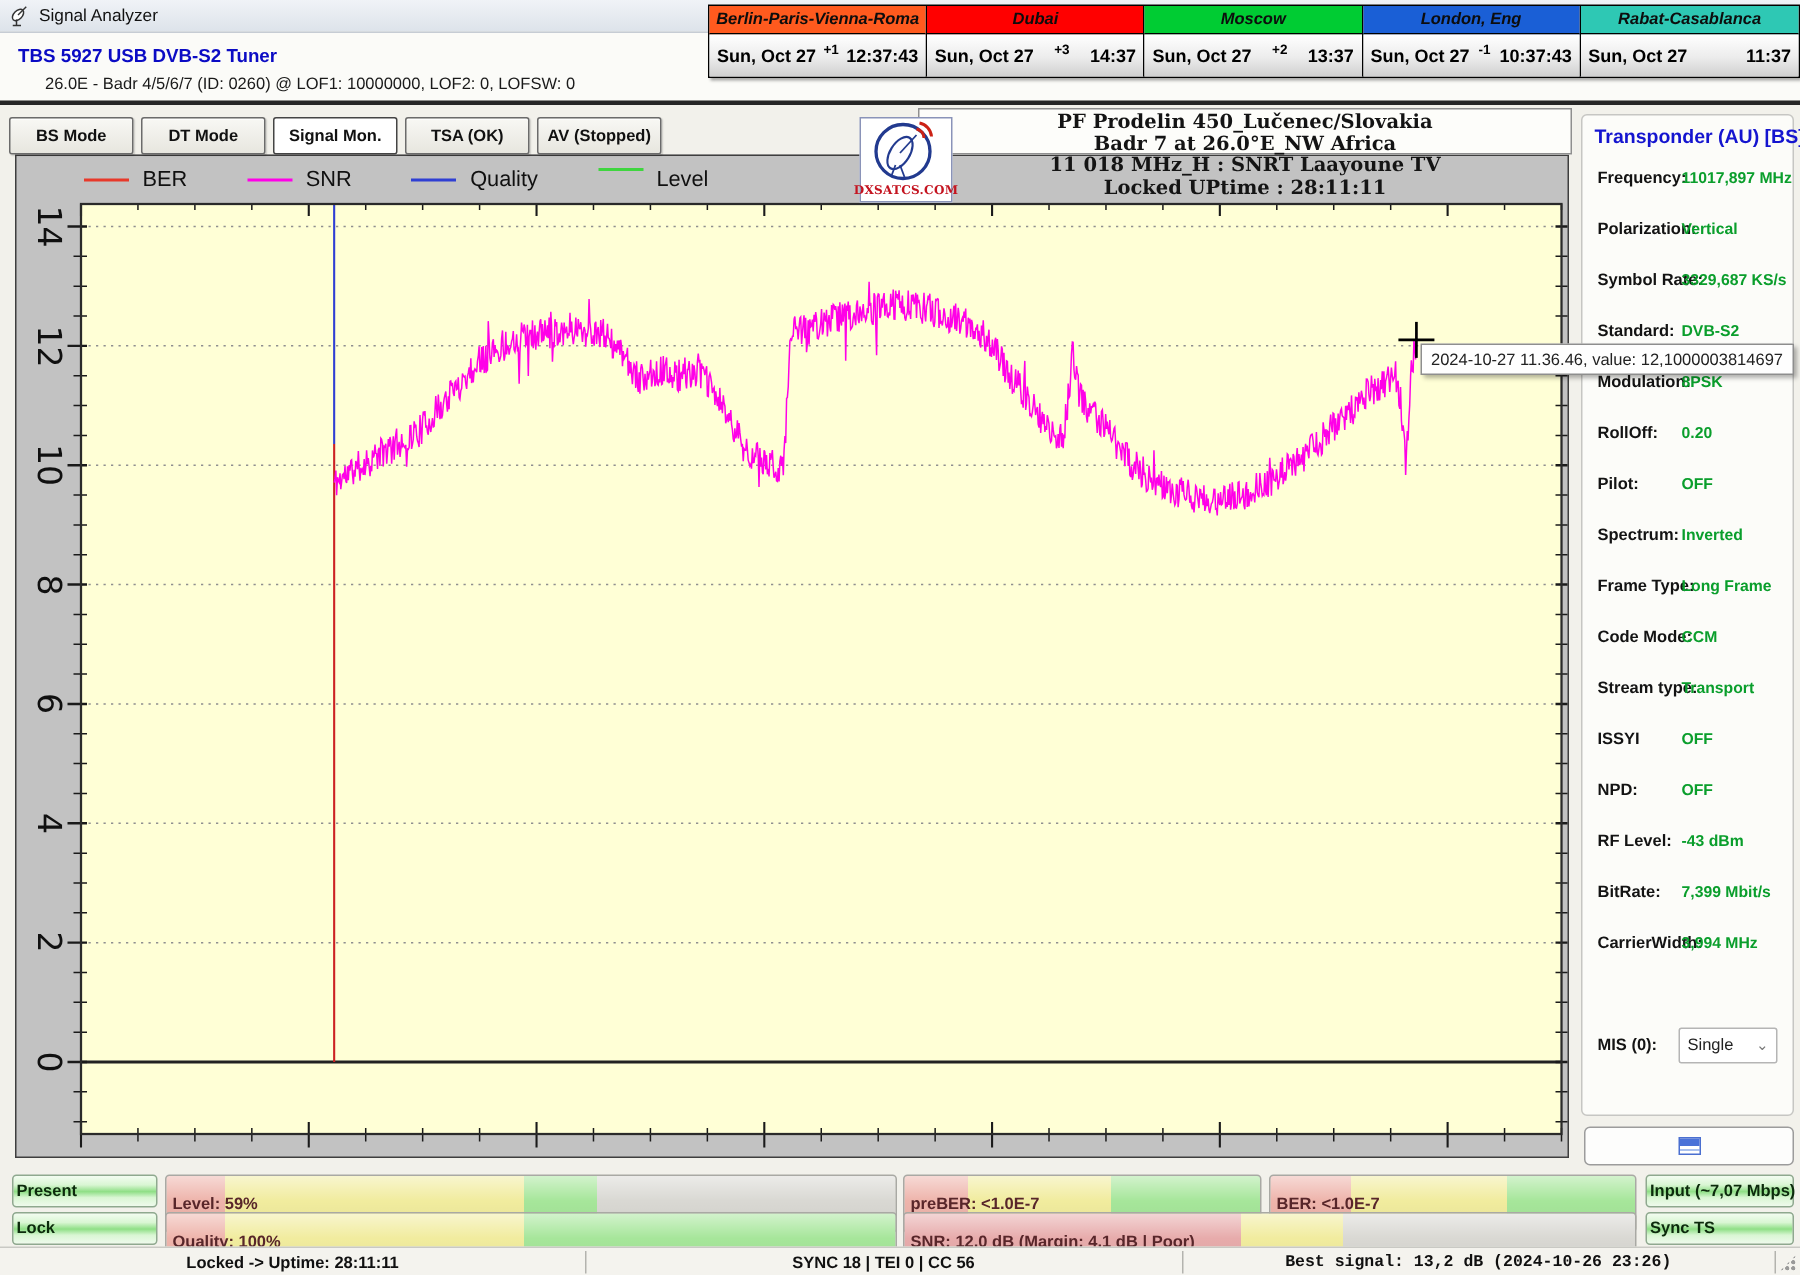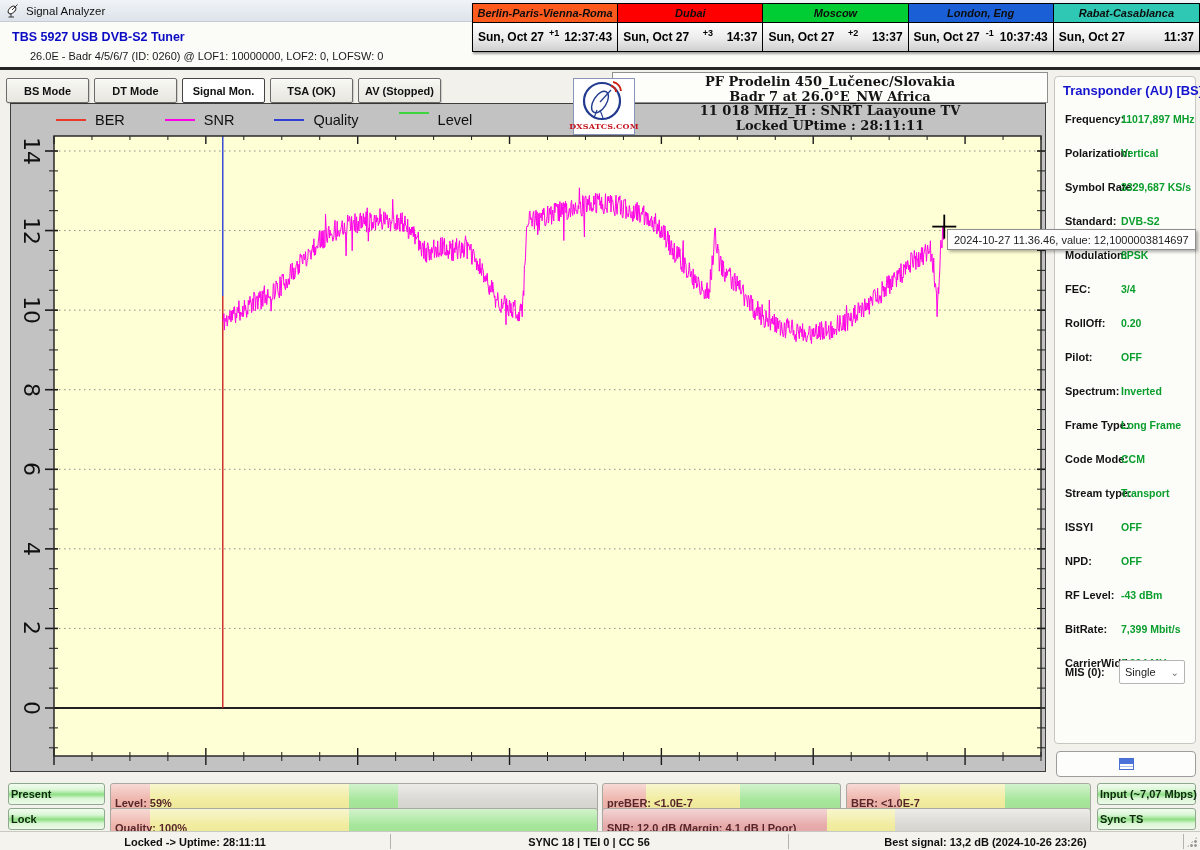--- a/index.html
+++ b/index.html
@@ -37,21 +37,21 @@
   #plot-svg{position:absolute;left:0;top:0;}
   .ylab{position:absolute;width:40px;height:22px;line-height:22px;text-align:center;font-family:"DejaVu Sans",sans-serif;font-size:22px;color:#101010;transform:rotate(90deg);}
 
   .right-panel{position:absolute;left:1054px;top:76px;width:142px;height:668px;background:#fcfcf9;border:1px solid #c6c6c3;border-radius:4px;box-sizing:border-box;z-index:2;}
   .tp-title{position:absolute;left:8px;top:6px;right:6px;display:flex;align-items:center;color:#1414cf;font-weight:bold;font-size:13px;white-space:nowrap;}
   .tp-title:after{content:"";flex:1;height:1px;background:#d9d9d6;margin-left:6px;}
   #tp-rows{position:absolute;left:0;top:26px;width:140px;}
   .tp-row{height:34px;position:relative;}
   .tp-label{position:absolute;left:10px;top:10px;font-size:11px;font-weight:600;color:#131313;white-space:nowrap;}
   .tp-value{position:absolute;left:66px;top:10px;font-size:10.5px;font-weight:bold;color:#0a9e2c;white-space:nowrap;}
-  .mis-row{position:absolute;left:0;top:583px;width:116px;height:26px;}
+  .mis-row{position:absolute;left:0;top:608px;width:116px;height:26px;}
   .mis-label{position:absolute;left:10px;top:6px;font-size:11px;font-weight:600;color:#131313;}
   .mis-select{position:absolute;left:64px;top:0;width:66px;height:24px;background:#fff;border:1px solid #b5b5b5;border-radius:2px;display:flex;align-items:center;justify-content:space-between;padding:0 5px;font-size:11px;color:#222;box-sizing:border-box;cursor:default;}
   .mis-chevron{color:#777;font-size:10px;}
 
   .panel-button{position:absolute;left:1056px;top:751px;width:140px;height:26px;background:#fdfdfc;border:1px solid #9c9c9c;border-radius:4px;display:flex;align-items:center;justify-content:center;box-sizing:border-box;z-index:2;cursor:default;}
   .pb-icon{width:15px;height:12px;border:1px solid #4a6fd0;background:linear-gradient(#4a72d8 0 5px,#fff 5px 7px,#a9c0ee 7px 8px,#fff 8px 10px,#a9c0ee 10px 11px,#fff 11px);box-sizing:border-box;}
 
   .badge{position:absolute;height:22px;box-sizing:border-box;border:1px solid #8fa98f;border-radius:3px;background:linear-gradient(#f3fcf1,#d9f6d3 30%,#8fdf86 52%,#d9f6d3 72%,#eefaec);display:flex;align-items:center;padding-left:2px;font-size:11px;font-weight:bold;color:#0c2a0c;white-space:nowrap;}
   .meter{position:absolute;height:39px;box-sizing:border-box;border:1px solid #a9a9a4;border-radius:3px;display:flex;align-items:center;padding-left:4px;font-size:11px;font-weight:bold;color:#58262a;white-space:nowrap;overflow:hidden;}
   #m-present{left:8px;top:783px;width:97px;}
@@ -59,21 +59,21 @@
   #m-preber{left:602px;top:783px;width:239px;}
   #m-ber{left:846px;top:783px;width:245px;}
   #m-input{left:1097px;top:783px;width:99px;}
   #m-lock{left:8px;top:808px;width:97px;}
   #m-quality{left:110px;top:808px;width:488px;}
   #m-snr{left:602px;top:808px;width:489px;}
   #m-syncts{left:1097px;top:808px;width:99px;}
 
   .statusbar{position:absolute;left:0;top:831px;width:1200px;height:19px;background:#f4f3ee;border-top:1px solid #c9c9c4;box-sizing:border-box;}
   .sb-sec{position:absolute;top:0;height:19px;display:flex;align-items:center;justify-content:center;font-size:11px;font-weight:bold;color:#101010;white-space:nowrap;}
-  #sb1{left:0;width:390px;} #sb2{left:390px;width:398px;} #sb3{left:788px;width:395px;}
+  #sb1{left:0;width:390px;} #sb2{left:390px;width:398px;} #sb3{left:788px;width:395px;font-family:Liberation Mono, monospace;}
   .sb-div{position:absolute;top:2px;width:1px;height:15px;background:#b3b3ae;}
   .grip{position:absolute;right:2px;top:4px;width:12px;height:12px;background-image:radial-gradient(circle at 1.5px 1.5px,#9a9a9a 1.2px,transparent 1.6px);background-size:4px 4px;clip-path:polygon(100% 0,100% 100%,0 100%);}
 
   .tooltip{position:absolute;left:947px;top:229px;height:19px;padding:0 6px;background:#fefefe;border:1px solid #8e8e8e;box-shadow:2px 2px 3px rgba(0,0,0,.3);font-size:11px;color:#222;display:flex;align-items:center;white-space:nowrap;z-index:40;}
 </style>
 </head>
 <body>
 
 <div class="titlebar">
   <span style="display:inline-flex;">
@@ -347,24 +347,20 @@
       </div>
       <div class="tp-row">
         <span class="tp-label">Standard:</span>
         <span class="tp-value">DVB-S2</span>
       </div>
       <div class="tp-row">
         <span class="tp-label">Modulation:</span>
         <span class="tp-value">8PSK</span>
       </div>
       <div class="tp-row">
-        <span class="tp-label">FEC:</span>
-        <span class="tp-value">3/4</span>
-      </div>
-      <div class="tp-row">
         <span class="tp-label">RollOff:</span>
         <span class="tp-value">0.20</span>
       </div>
       <div class="tp-row">
         <span class="tp-label">Pilot:</span>
         <span class="tp-value">OFF</span>
       </div>
       <div class="tp-row">
         <span class="tp-label">Spectrum:</span>
         <span class="tp-value">Inverted</span>

